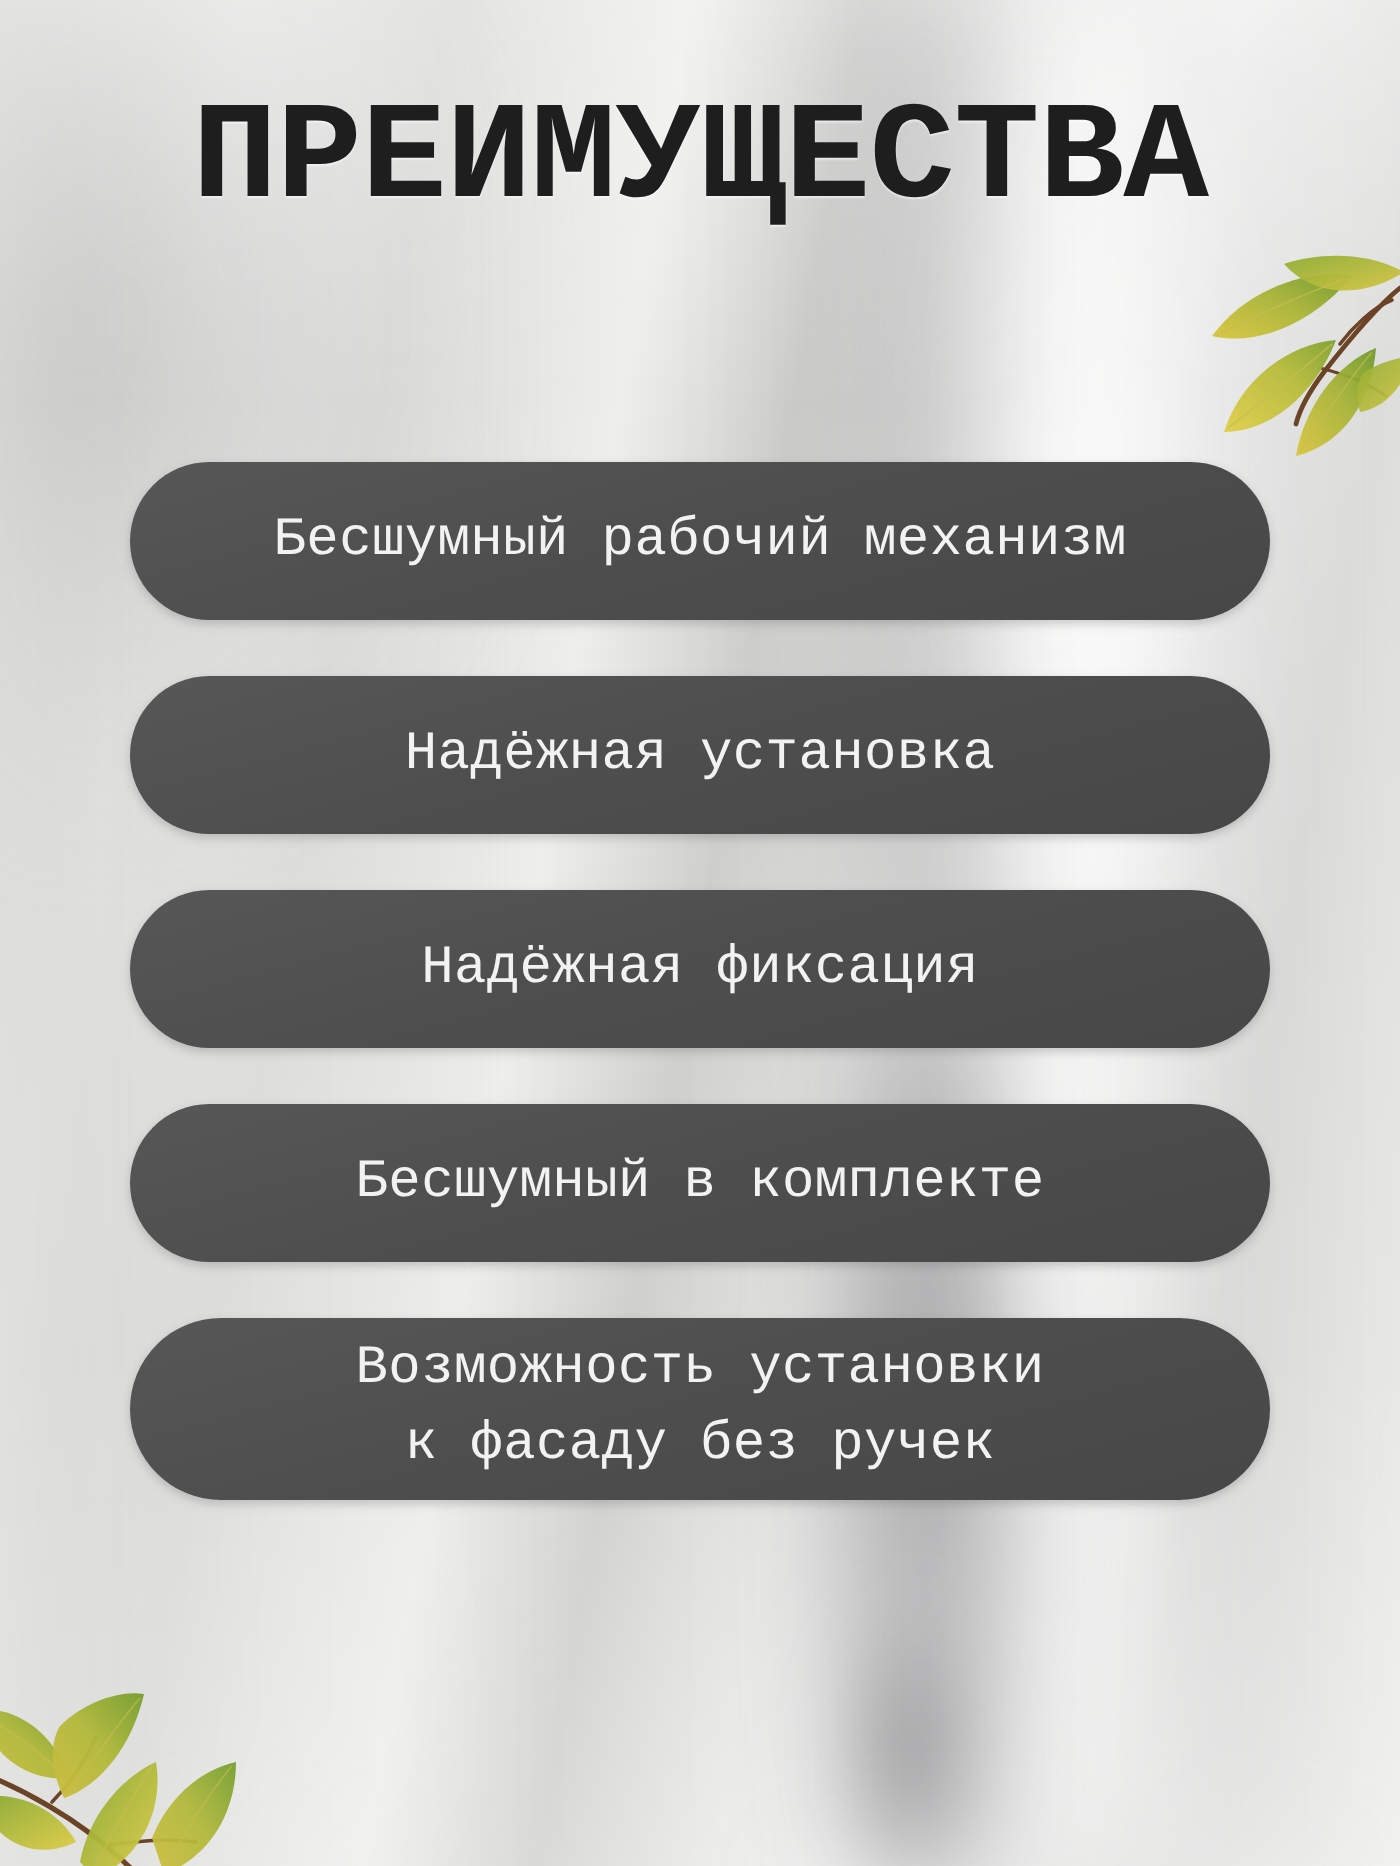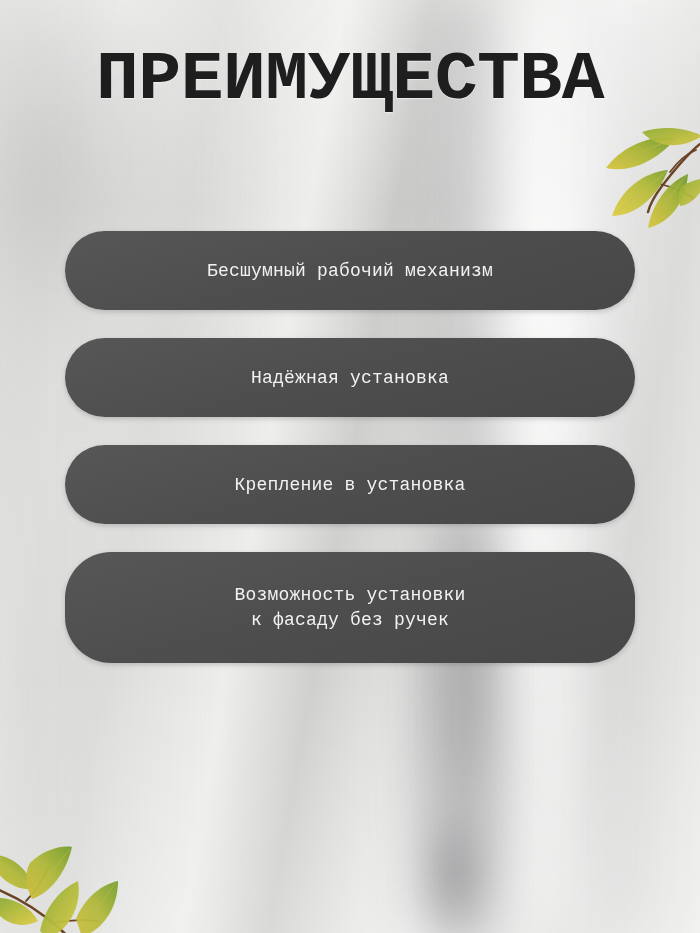--- a/index.html
+++ b/index.html
@@ -147,27 +147,27 @@
     box-sizing: border-box;
     border-radius: 999px;
     background: linear-gradient(165deg, #575757 0%, #4e4e4e 45%, #474747 100%);
     box-shadow: 0 2px 5px rgba(90,90,90,0.28);
     display: flex;
     align-items: center;
     justify-content: center;
     text-align: center;
     margin-bottom: 28px;
     color: #f2f2f2;
-    font-size: 18px;
+    font-size: 27px;
     font-weight: 300;
     letter-spacing: 0.2px;
   }
   .pill.size-single { height: 79px; }
   .pill.size-double {
-    height: 111px;
+    height: 91px;
     border-radius: 46px;
     line-height: 1.38;
   }
   .pill-text {
     padding: 0 26px;
     white-space: pre-line;
   }
 
   
   .leaf-cluster { position: absolute; pointer-events: none; }
@@ -195,23 +195,26 @@
   <div class="pill-stack">
 
     <div class="pill size-single">
       <span class="pill-text">Бесшумный рабочий механизм</span>
     </div>
 
     <div class="pill size-single">
       <span class="pill-text">Надёжная установка</span>
     </div>
 
-
-    <div class="pill size-single">
-      <span class="pill-text">Крепление в установка</span>
+    <div class="pill size-single">
+      <span class="pill-text">Надёжная фиксация</span>
+    </div>
+
+    <div class="pill size-single">
+      <span class="pill-text">Бесшумный в комплекте</span>
     </div>
 
     <div class="pill size-double">
       <span class="pill-text">Возможность установки
 к фасаду без ручек</span>
     </div>
 
   </div>
 
   <div class="leaf-cluster leaf-tr">

